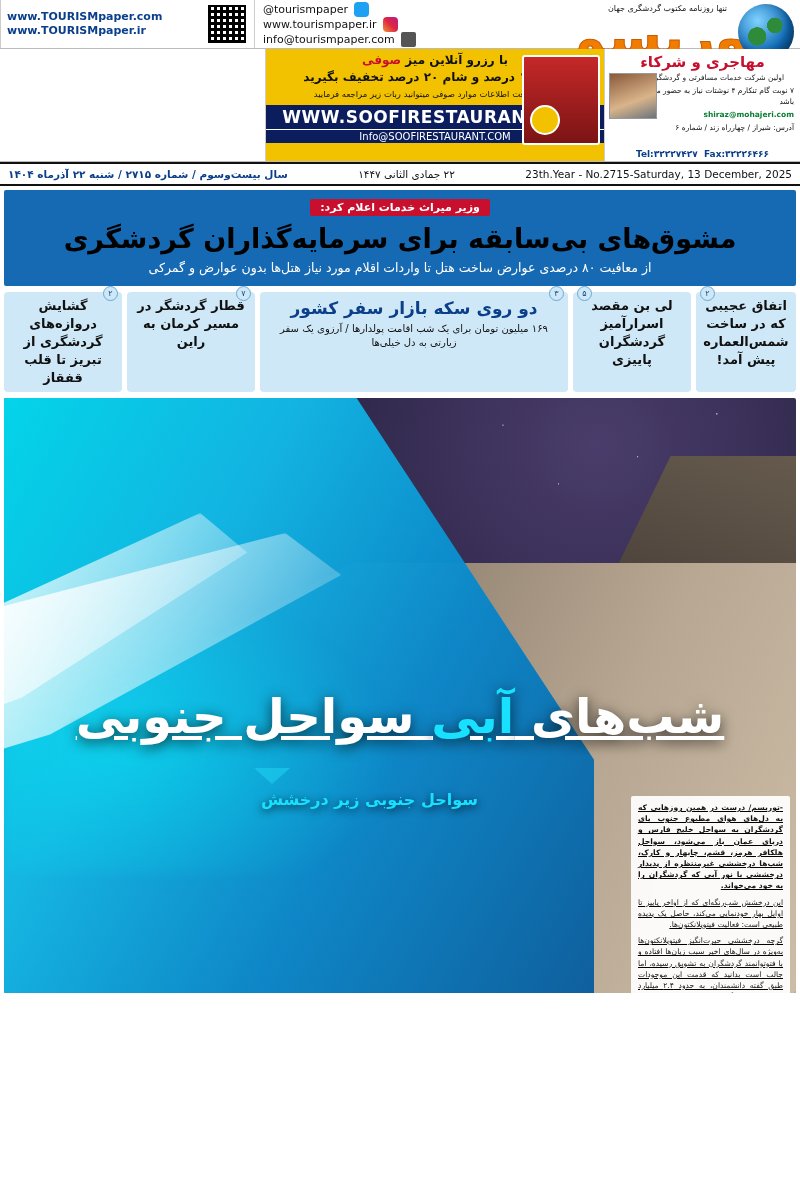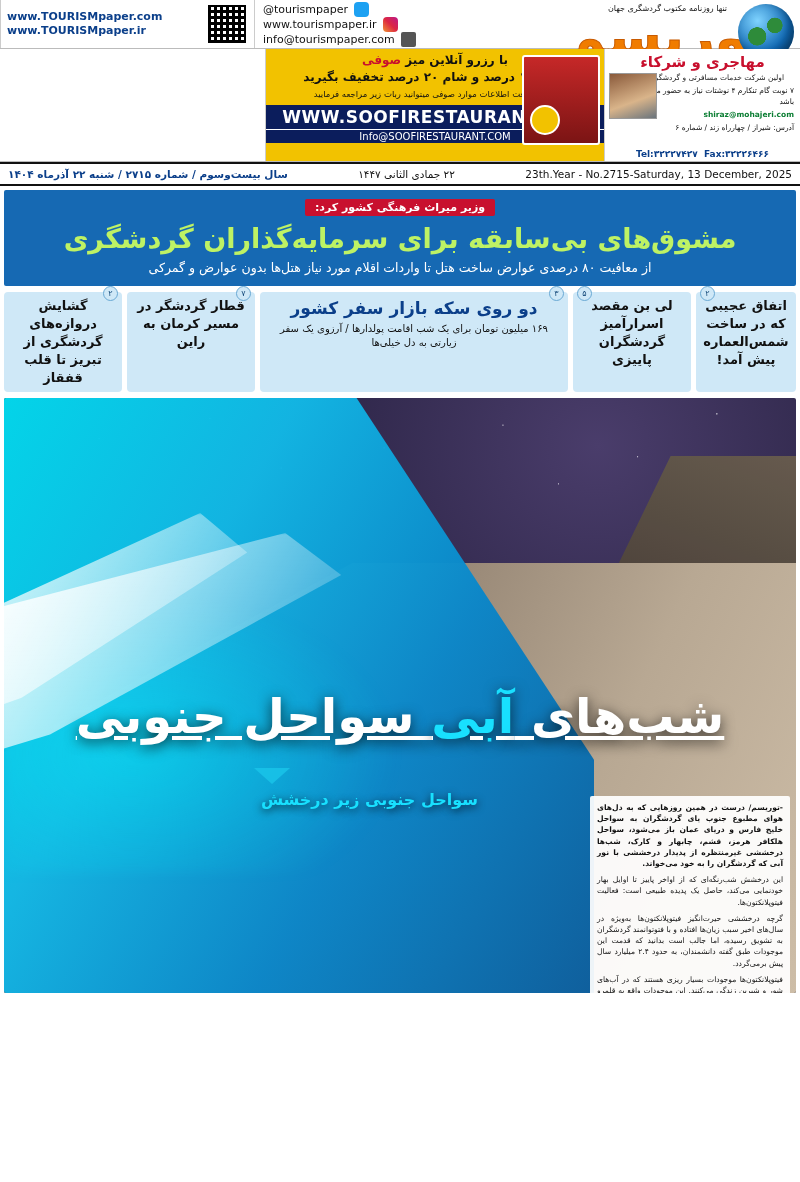--- a/index.html
+++ b/index.html
@@ -148,21 +148,21 @@
   
   .banner{
     margin:4px 4px 0 4px;background:#1669b3;color:#fff;padding:6px 8px 10px 8px;
     border-radius:2px;text-align:center;position:relative;
   }
   .banner .kicker{
     display:inline-block;background:#c8102e;color:#fff;font-size:11px;font-weight:bold;
     padding:2px 10px;border-radius:2px;margin-bottom:4px;
   }
   .banner h1{
-    margin:2px 0 4px 0;font-size:27px;line-height:34px;font-weight:bold;color:#bef264;
+    margin:2px 0 4px 0;font-size:27px;line-height:34px;font-weight:bold;color:#000000;
   }
   .banner .lead{font-size:12.5px;color:#fff;line-height:16px;}
 
   
   .teasers{display:flex;flex-direction:row-reverse;gap:5px;padding:6px 4px 4px 4px;}
   .tz{
     background:#cfe8f7;border-radius:4px;padding:5px 6px;box-sizing:border-box;position:relative;
     text-align:center;
   }
   .tz .num{
@@ -248,23 +248,23 @@
   }
   .hero .subhead{
     position:absolute;right:318px;top:390px;width:250px;text-align:right;
     color:#18e0ff;font-weight:bold;font-size:16px;line-height:24px;
     text-shadow:0 2px 8px rgba(0,0,0,.8);
   }
   .hero .subhead .w{color:#fff;font-size:14.5px;display:block;margin-top:3px;line-height:22px;}
 
   
   .artcol{
-    position:absolute;right:6px;top:398px;width:200px;
+    position:absolute;right:6px;top:398px;width:159px;
     background:rgba(255,255,255,.93);
-    padding:6px 7px;box-sizing:border-box;border-radius:2px;
+    padding:6px 7px;box-sizing:border-box;border-radius:2px;text-decoration:underline;
   }
   .artcol p{
     margin:0 0 5px 0;font-size:7.6px;line-height:11.2px;color:#111;text-align:justify;
   }
   .artcol p:first-child:first-letter{font-weight:bold;}
   .artcol .lead{font-weight:bold;}
 
   
   .footstrip{height:6px;background:#fff;}
 </style>
@@ -342,21 +342,21 @@
     </div>
   </div>
 
   <div class="datestrip">
     <div class="c">سال بیست‌وسوم / شماره ۲۷۱۵ / شنبه ۲۲ آذرماه ۱۴۰۴</div>
     <div>۲۲ جمادی الثانی ۱۴۴۷</div>
     <div class="l">23th.Year - No.2715-Saturday, 13 December, 2025</div>
   </div>
 
   <div class="banner">
-    <div class="kicker">وزیر میراث فرهنگی کشور کرد:</div>
+    <div class="kicker">وزیر میراث خدمات اعلام کرد:</div>
     <h1>مشوق‌های بی‌سابقه برای سرمایه‌گذاران گردشگری</h1>
     <div class="lead">از معافیت ۸۰ درصدی عوارض ساخت هتل تا واردات اقلام مورد نیاز هتل‌ها بدون عوارض و گمرکی</div>
   </div>
 
   <div class="teasers">
     <div class="tz t1 r">
       <span class="num">۲</span>
       <h3>گشایش دروازه‌های گردشگری از تبریز تا قلب قفقاز</h3>
     </div>
     <div class="tz t2 r">

